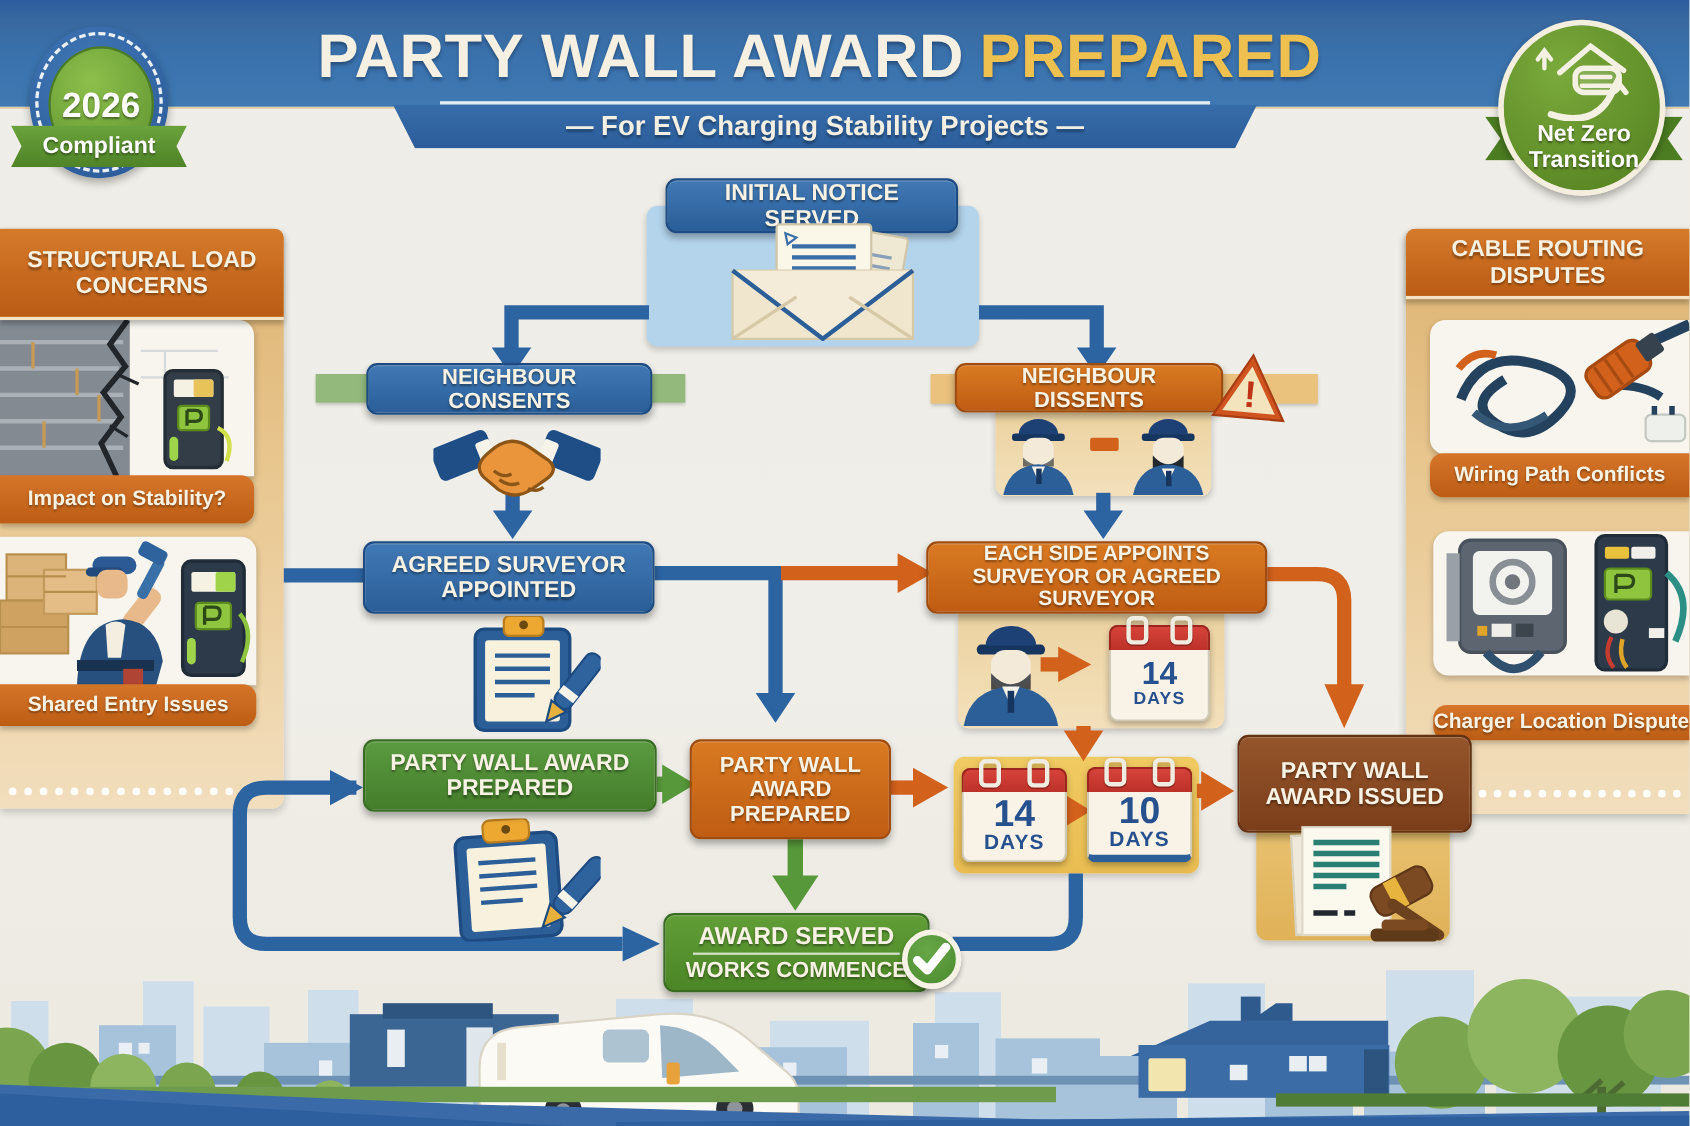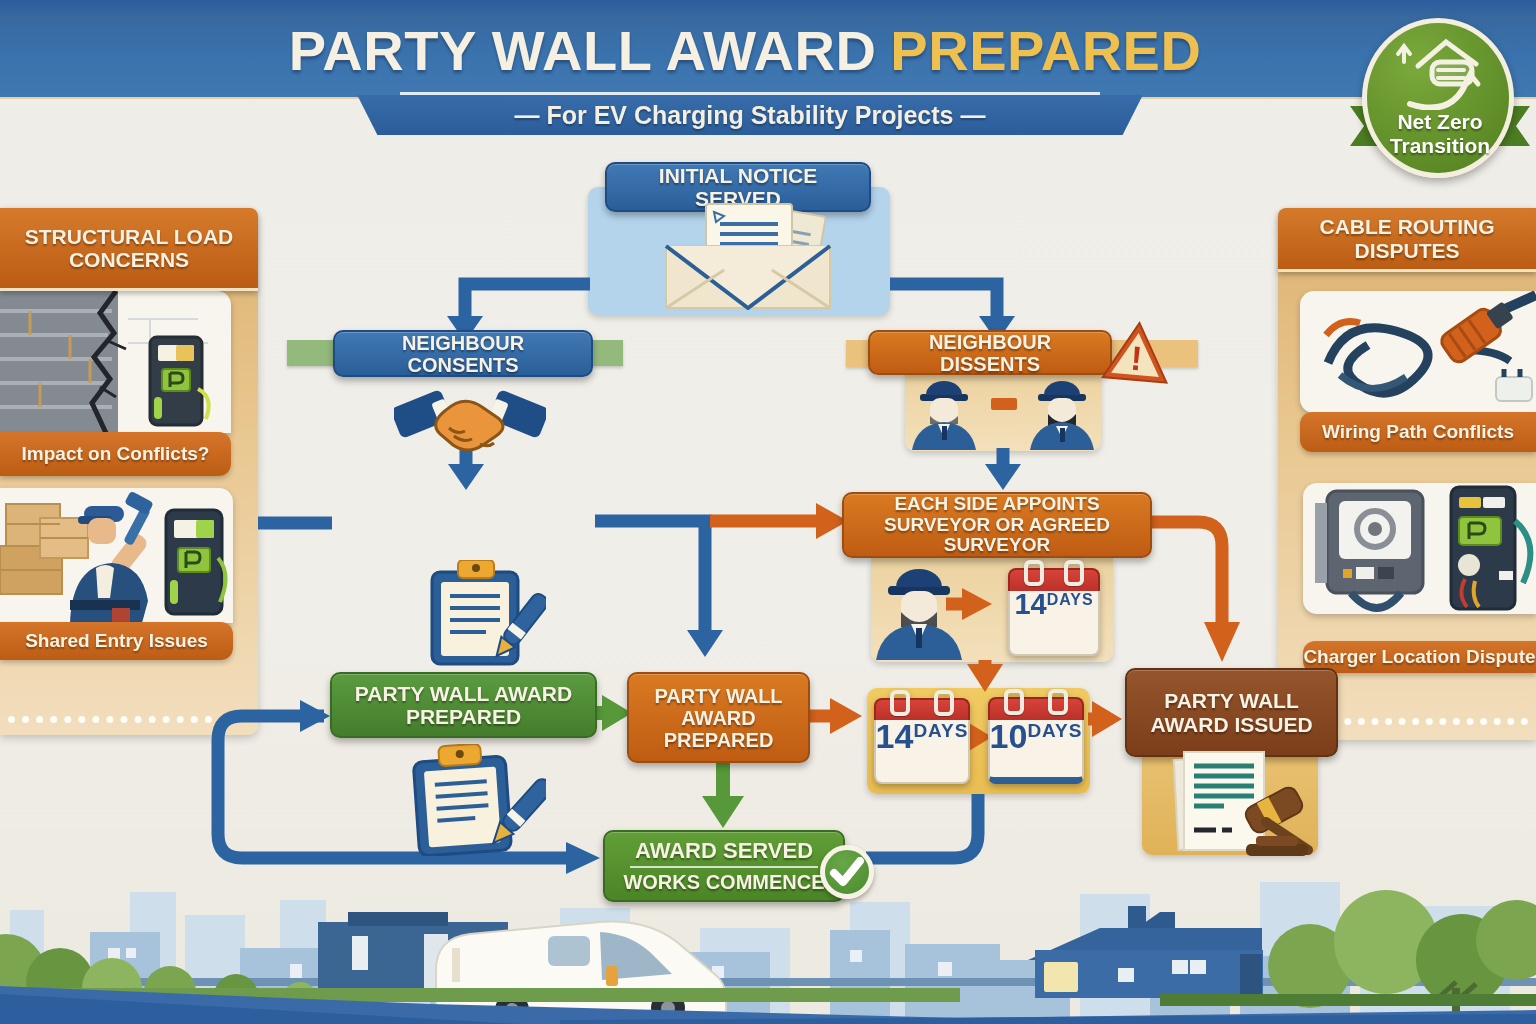--- a/index.html
+++ b/index.html
@@ -79,21 +79,21 @@
   .orange{background:linear-gradient(180deg,#d97a22,#bf5c13);border:2px solid #9e4c10;}
   .brown{background:linear-gradient(180deg,#95552c,#7b3e1a);border:2px solid #643212;}
   .band{z-index:4;box-shadow:0 2px 3px rgba(0,0,0,.18);}
   
   .calendar{position:absolute;z-index:6;filter:drop-shadow(0 3px 3px rgba(0,0,0,.28));}
   .cal-top{position:absolute;top:0;left:0;right:0;height:26%;
        background:linear-gradient(180deg,#d6433a,#b92f27);
        border:2px solid #9c251e;border-bottom:none;border-radius:8px 8px 0 0;}
   .cal-body{position:absolute;top:26%;left:0;right:0;bottom:0;background:#f8f3e6;
        border:2px solid #cfc8b4;border-top:none;border-radius:0 0 8px 8px;
-       display:flex;flex-direction:row;align-items:flex-start;justify-content:center;}
+       display:flex;flex-direction:column;align-items:center;justify-content:center;}
   .cal-hook{position:absolute;top:-8px;width:12px;height:18px;border:4px solid #efece1;
        border-radius:6px;z-index:2;box-shadow:0 1px 1px rgba(0,0,0,.3);}
   .cal-num{font-size:34px;font-weight:bold;color:#27508f;line-height:.95;}
   .cal-unit{font-size:19px;font-weight:bold;color:#27508f;letter-spacing:1px;}
   .cal-sm .cal-num{font-size:29px;}
   .cal-sm .cal-unit{font-size:16px;}
   
   .warn{z-index:7;transform:rotate(5deg);}
   .check{z-index:7;width:54px;height:54px;border-radius:50%;
        background:radial-gradient(circle at 40% 30%,#67a748,#4b8a2e);
@@ -206,20 +206,27 @@
 
   <div class="abs hdr"></div>
   <div class="abs hdr-title">
     <span>PARTY WALL AWARD</span><span class="gold">PREPARED</span>
   </div>
   <div class="abs hdr-underline"></div>
   <div class="abs hdr-sub">
     <span>—  For EV Charging Stability Projects  —</span>
   </div>
 
+  <div class="abs badgeL">
+    <div class="disc"></div>
+    <div class="inner">
+      <span class="year">2026</span>
+    </div>
+    <div class="ribbon">Compliant</div>
+  </div>
 
   <div class="abs badgeR">
     <div class="tail l"></div>
     <div class="tail r"></div>
     <div class="disc"></div>
     <svg class="abs" style="left:28px;top:14px" width="120" height="78" viewBox="0 0 120 78">
       <g stroke="#f4f1e2" stroke-width="5" fill="none" stroke-linecap="round">
         <path d="M38 34 L66 10 L96 32"></path>
         <rect x="52" y="30" width="40" height="22" rx="8" fill="rgba(255,255,255,.15)"></rect>
         <path d="M58 38 h26 M58 46 h26" stroke-width="4"></path>
@@ -255,21 +262,21 @@
         <rect x="158" y="54" width="36" height="16" rx="2" fill="#f5f2e4"></rect>
         <rect x="176" y="54" width="18" height="16" rx="2" fill="#e8c35a"></rect>
         <rect x="162" y="78" width="28" height="22" rx="3" fill="#8fc43e" stroke="#5d8c1e" stroke-width="2"></rect>
         <path d="M170 82 v14 M170 82 h8 q5 0 5 5 q0 5 -5 5 h-8" stroke="#2c4a18" stroke-width="3" fill="none"></path>
         <rect x="154" y="106" width="8" height="22" rx="4" fill="#9fd44a"></rect>
         <path d="M198 98 q16 8 8 30" stroke="#cfe04a" stroke-width="4" fill="none"></path>
       </g>
     </svg>
   </div>
   <div class="abs caption" style="left:0;top:432px;width:231px;height:44px;border-radius:0 12px 12px 0;">
-    <span>Impact on Conflicts?</span>
+    <span>Impact on Stability?</span>
   </div>
   <div class="abs card" style="left:0;top:488px;width:233px;height:135px;border-radius:0 14px 0 0;">
     <svg width="233" height="135" viewBox="0 0 233 135">
       <rect x="6" y="16" width="54" height="42" fill="#dcb47a" stroke="#b98f4e" stroke-width="2"></rect>
       <rect x="0" y="58" width="62" height="48" fill="#cfa262" stroke="#b98f4e" stroke-width="2"></rect>
       <rect x="40" y="30" width="48" height="40" fill="#e3bd85" stroke="#c49a5c" stroke-width="2"></rect>
       <path d="M6 36 h54 M0 82 h62 M40 50 h48" stroke="#b98f4e" stroke-width="2"></path>
       <g>
         <rect x="120" y="44" width="18" height="44" rx="8" fill="#e8b98a" transform="rotate(38 129 66)"></rect>
         <rect x="132" y="18" width="10" height="40" rx="4" fill="#3a70a8" transform="rotate(28 137 38)"></rect>
@@ -442,20 +449,23 @@
     <g>
       <rect x="0" y="24" width="54" height="32" rx="6" fill="#1f4e87" transform="rotate(-22 27 40)"></rect>
       <rect x="42" y="26" width="14" height="28" rx="3" fill="#f6f3e8" transform="rotate(-22 49 40)"></rect>
       <rect x="98" y="24" width="54" height="32" rx="6" fill="#1f4e87" transform="rotate(22 125 40)"></rect>
       <rect x="96" y="26" width="14" height="28" rx="3" fill="#f6f3e8" transform="rotate(22 103 40)"></rect>
       <path d="M52 36 q18 -16 36 -3 l16 11 q11 9 -2 18 l-13 9 q-15 10 -30 0 l-13 -11 q-11 -11 6 -24z" fill="#ea953c" stroke="#8a5517" stroke-width="3"></path>
       <path d="M60 62 q9 7 18 3 M55 54 q8 7 16 3 M86 70 q8 4 14 -1" stroke="#8a5517" stroke-width="3" fill="none"></path>
     </g>
   </svg>
 
+  <div class="abs fbox blue" style="left:330px;top:492px;width:265px;height:66px;font-size:21px;">
+    <span>AGREED SURVEYOR APPOINTED</span>
+  </div>
   <div class="abs fbox orange" style="left:842px;top:492px;width:310px;height:66px;font-size:19px;">
     <span>EACH SIDE APPOINTS SURVEYOR OR AGREED SURVEYOR</span>
   </div>
 
   <svg class="abs icon" style="left:908px;top:376px" width="190" height="74" viewBox="0 0 190 74">
     <g>
       <rect x="12" y="18" width="48" height="7" rx="3" fill="#16355f"></rect>
       <path d="M18 19 a18 14 0 0 1 36 0 z" fill="#1d4075"></path>
       <rect x="22" y="22" width="28" height="26" rx="10" fill="#f3ead9"></rect>
       <path d="M22 40 q14 14 28 0 v8 h-28z" fill="#2a2f36" opacity=".65"></path>

